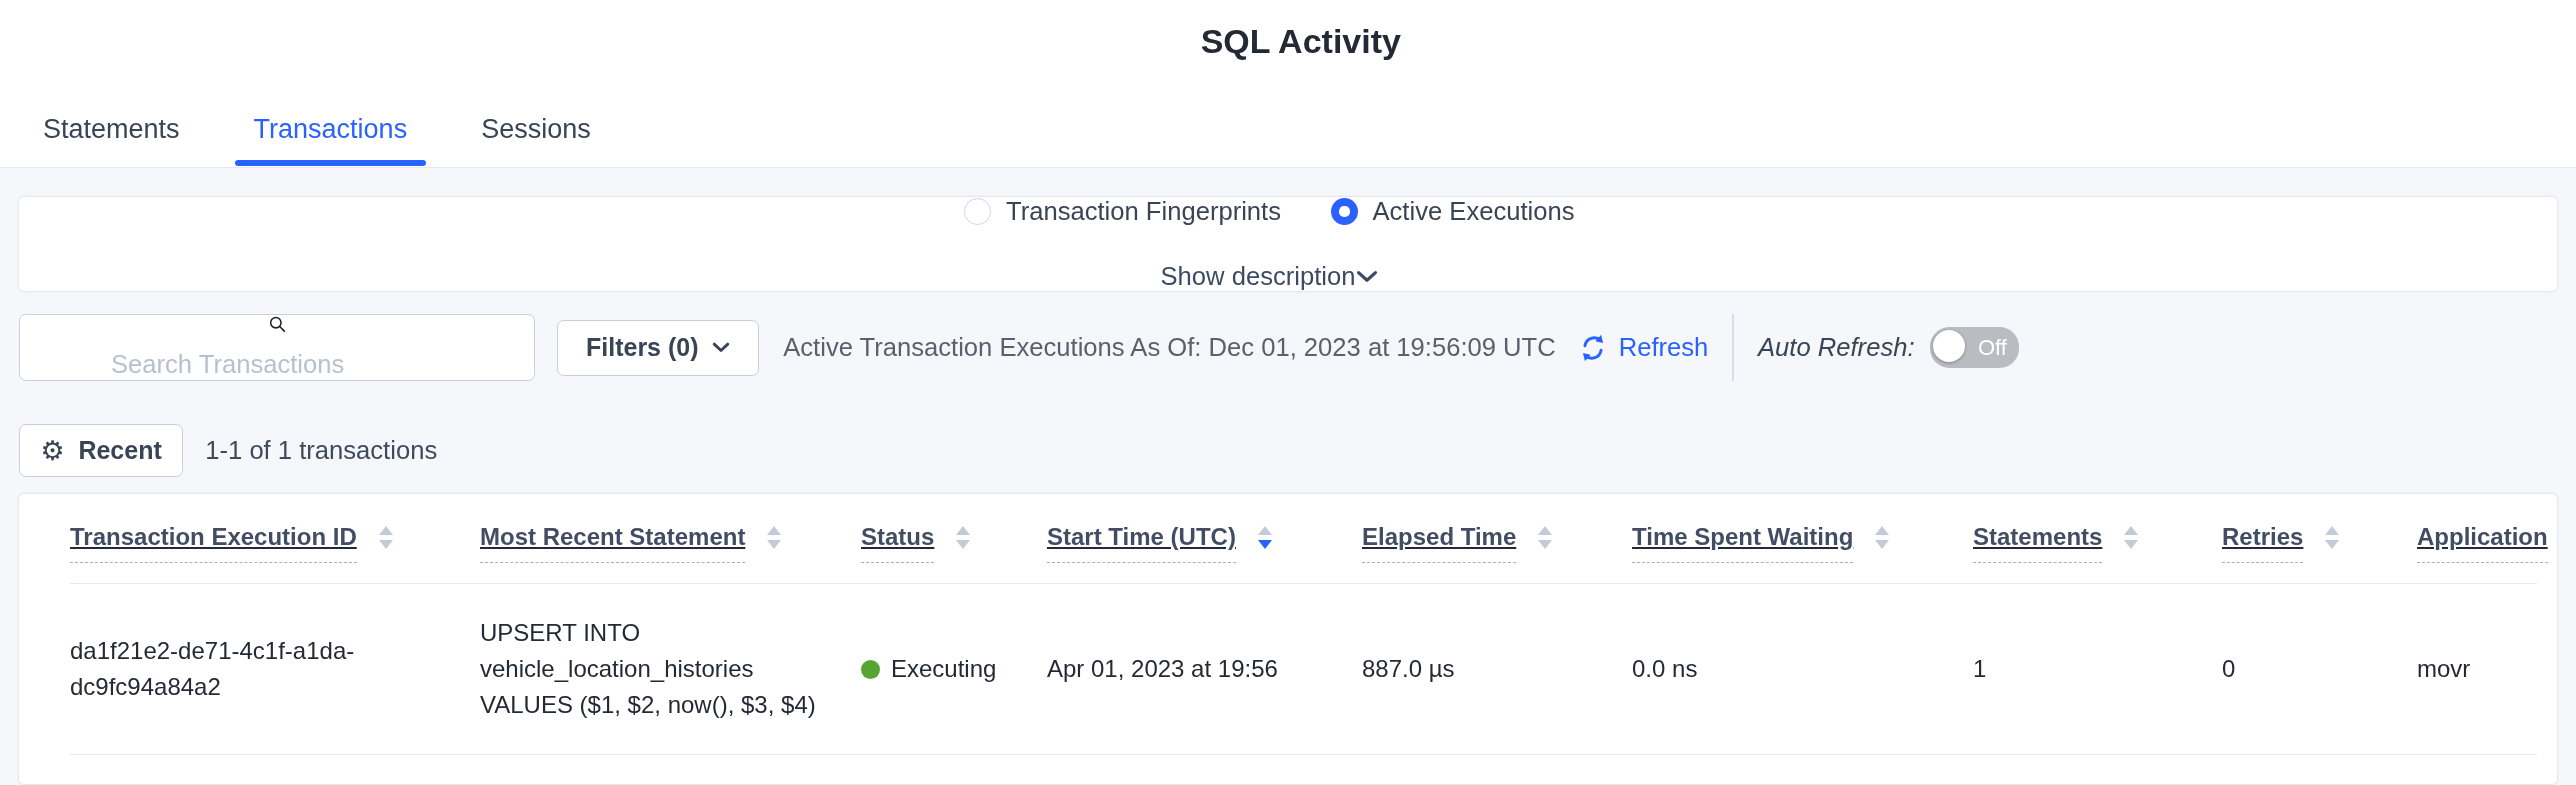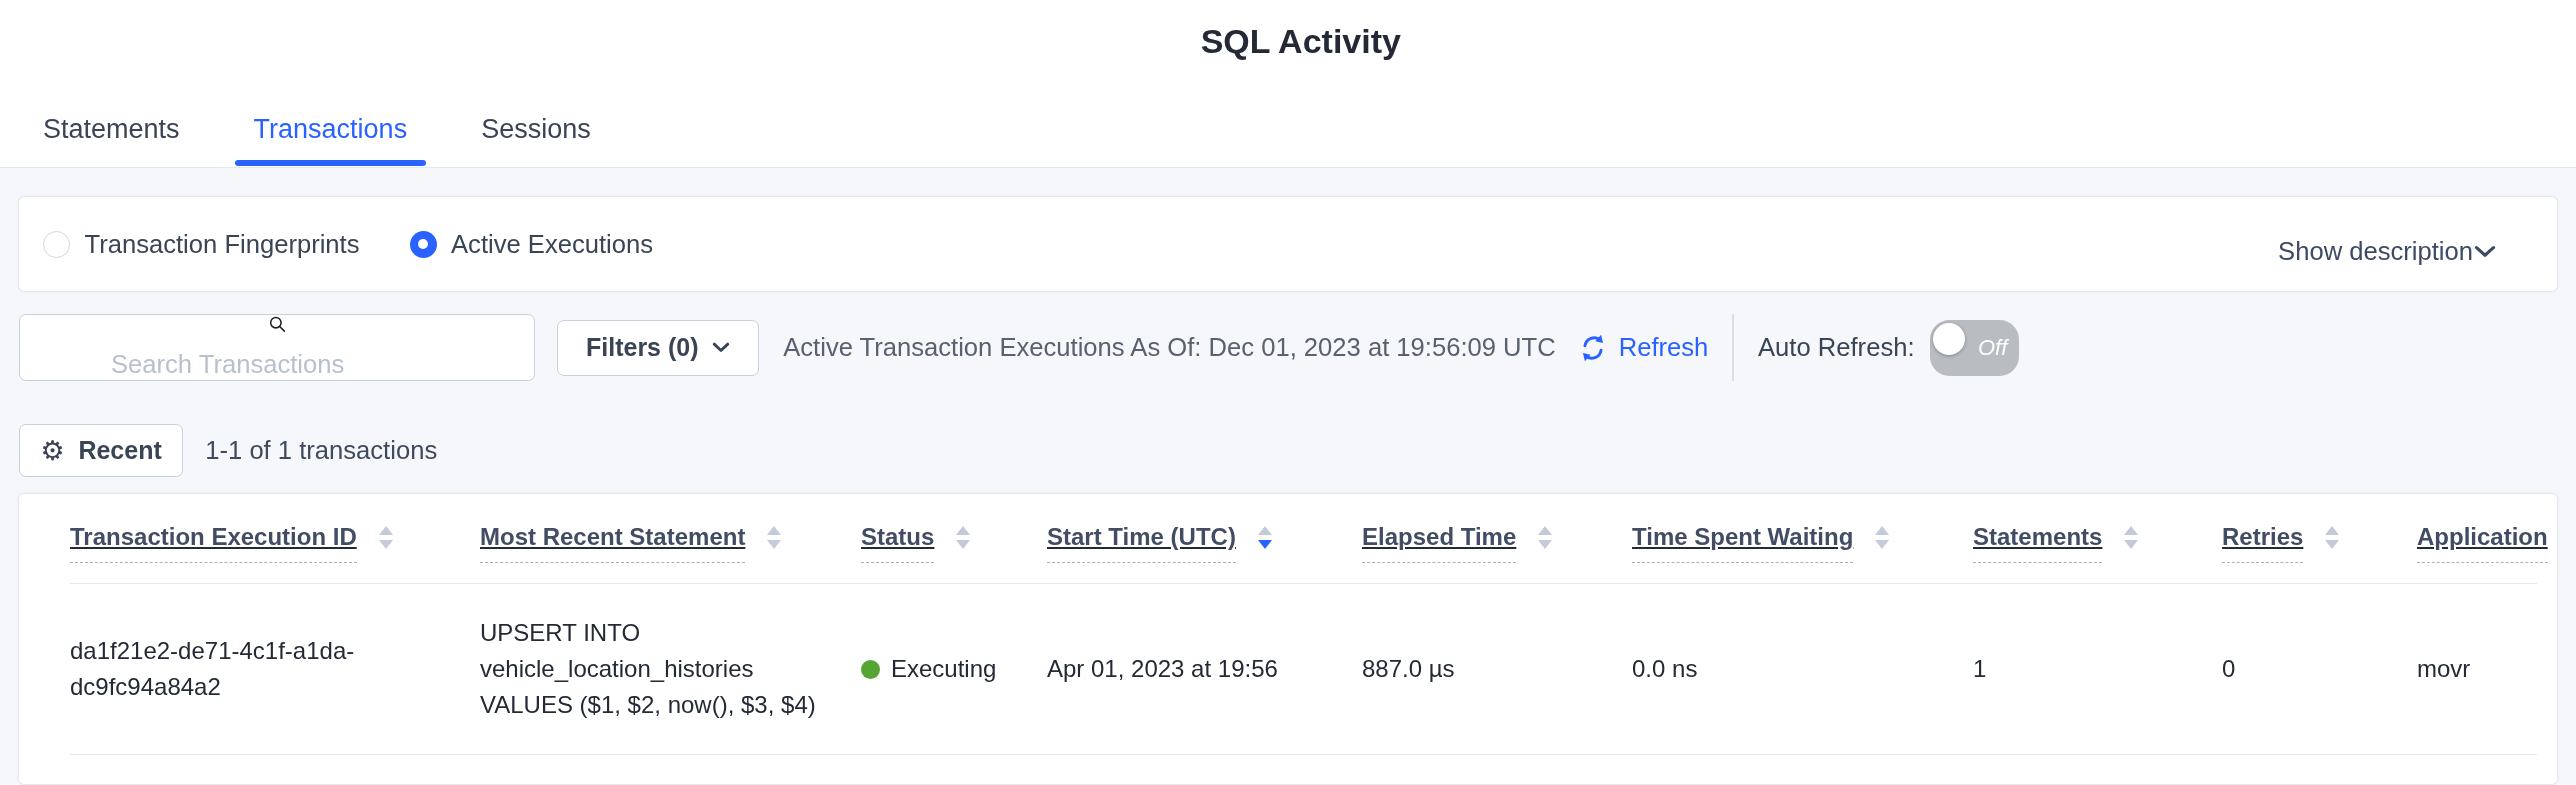--- a/index.html
+++ b/index.html
@@ -14,43 +14,43 @@
   
   .topbar { background:#fff; height:168px; border-bottom:1.7px solid #e4e8ef;text-align:center; }
   .page-title { margin:0; padding:22px 0 0 25.6px; font-size:34px; font-weight:700; color:#242a35; }
   .tabs { display:flex; margin:53px 0 0 24px; }
   .tab { position:relative; padding:0 19px 19.6px; margin-right:36px; font-size:27px; color:#394455; cursor:pointer; }
   .tab.active { color:#2962ff; }
   .tab.active::after { content:""; position:absolute; left:0; right:0; bottom:-1.7px; height:6px; border-radius:3.4px; background:#2962ff; }
 
   .content { padding:0 19px; }
 
-  .card { background:#fff; border-radius:5.1px; box-shadow:0 0 2.6px rgba(67,90,111,.25); }
+  .card { background:#fff; border-radius:5.1px; box-shadow:0 0 2.6px rgba(67,90,111,.25);flex-direction:column; }
 
   
   .options-card { margin-top:29px; height:94px; display:flex; align-items:center; justify-content:space-between; padding:0 61px 0 24px; }
   .radio-group { display:flex; align-items:center; gap:50px; }
   .radio-opt { display:flex; align-items:center; gap:14.5px; font-size:25.6px; color:#394455; cursor:pointer; }
   .radio { width:27px; height:27px; border-radius:50%; border:1.7px solid #cfd5e0; background:#fff; flex:0 0 auto; }
   .radio.selected { border:none; background:#2962ff; position:relative; }
   .radio.selected::after { content:""; position:absolute; left:50%; top:50%; width:10.2px; height:10.2px; margin:-5.1px 0 0 -5.1px; border-radius:50%; background:#fff; }
   .show-desc { display:flex; align-items:center; gap:1px; font-size:25.6px; color:#3d4a63; cursor:pointer;margin-top:15px; }
 
   
   .toolbar { margin-top:23px; display:flex; align-items:center; height:67px; }
   .search { width:516px; height:67px; background:#fff; border:1.7px solid #c8cfdc; border-radius:6.8px; display:flex; align-items:center; gap:15.4px; padding:0 17px;flex-direction:column; }
   .search input { border:none; outline:none; flex:1; font-size:25.6px; font-family:inherit; color:#242a35; background:transparent; }
   .search input::placeholder { color:#b9c0cd; }
   .btn { height:56px; background:#fff; border:1.7px solid #c8cfdc; border-radius:6.8px; display:flex; align-items:center; gap:13.7px; padding:0 28px; font-size:25px; font-weight:700; color:#394455; cursor:pointer; }
   .filters-btn { margin-left:22px; }
   .asof { margin-left:24px; font-size:25.6px; color:#5a616e; white-space:nowrap; }
   .refresh { margin-left:20.5px; display:flex; align-items:center; gap:8.5px; color:#2962ff; font-size:25.6px; cursor:pointer; white-space:nowrap; }
   .vdiv { width:1.7px; height:67px; background:#d9dee8; margin:0 24px; }
-  .ar-label { font-size:25.6px; color:#394455; white-space:nowrap; }
-  .toggle { margin-left:15.4px; width:89px; height:56px; border-radius:19.6px; background:#b9bcc1; position:relative; cursor:pointer; flex:0 0 auto;font-style:italic; }
+  .ar-label { font-size:25.6px; color:#394455; white-space:nowrap;font-style:italic; }
+  .toggle { margin-left:15.4px; width:89px; height:41px; border-radius:19.6px; background:#b9bcc1; position:relative; cursor:pointer; flex:0 0 auto; }
   .knob { position:absolute; left:3.4px; top:3.4px; width:32px; height:32px; border-radius:50%; background:#fff; box-shadow:0 0.9px 3.4px rgba(0,0,0,.3); }
   .toggle-state { position:absolute; left:48px; top:50%; transform:translateY(-50%); color:#fff; font-size:22px; }
 
   
   .columns-row { margin-top:43px; display:flex; align-items:center; }
   .columns-btn { height:53px; padding:0 20.5px; }
   .gear { font-family:"DejaVu Sans",sans-serif; font-size:27px; font-weight:400; line-height:1; color:#394455; }
   .count { margin-left:22px; font-size:25.6px; color:#3f4a5c; }
 
   

